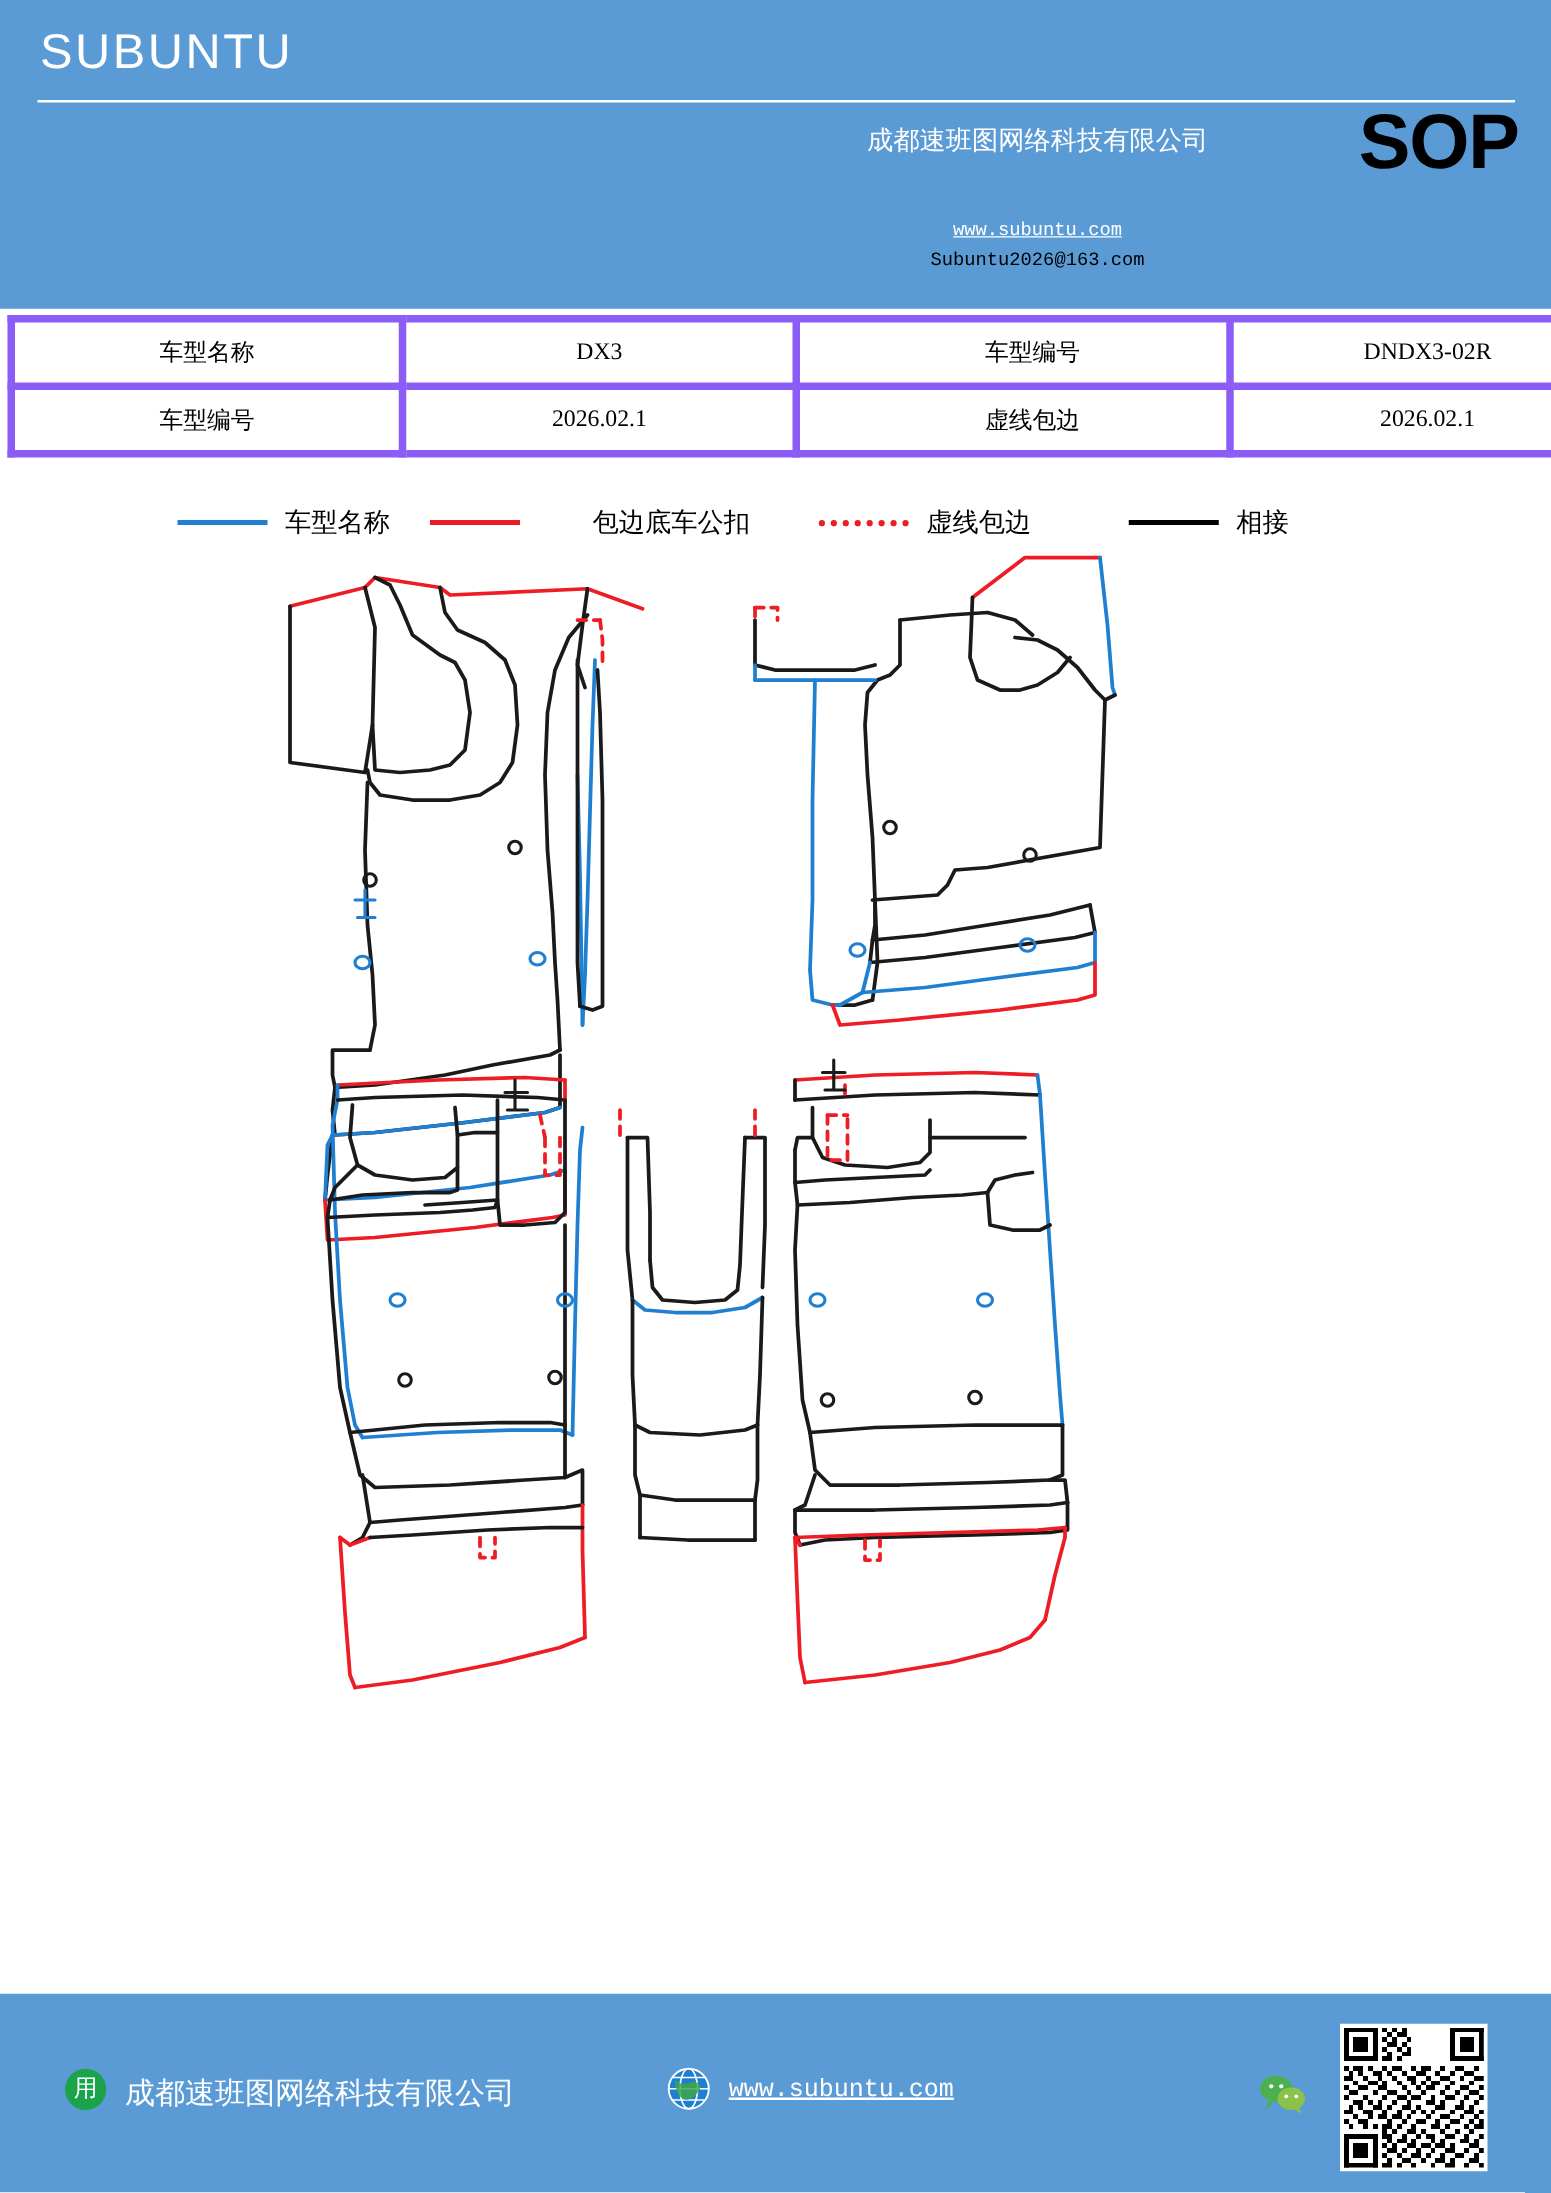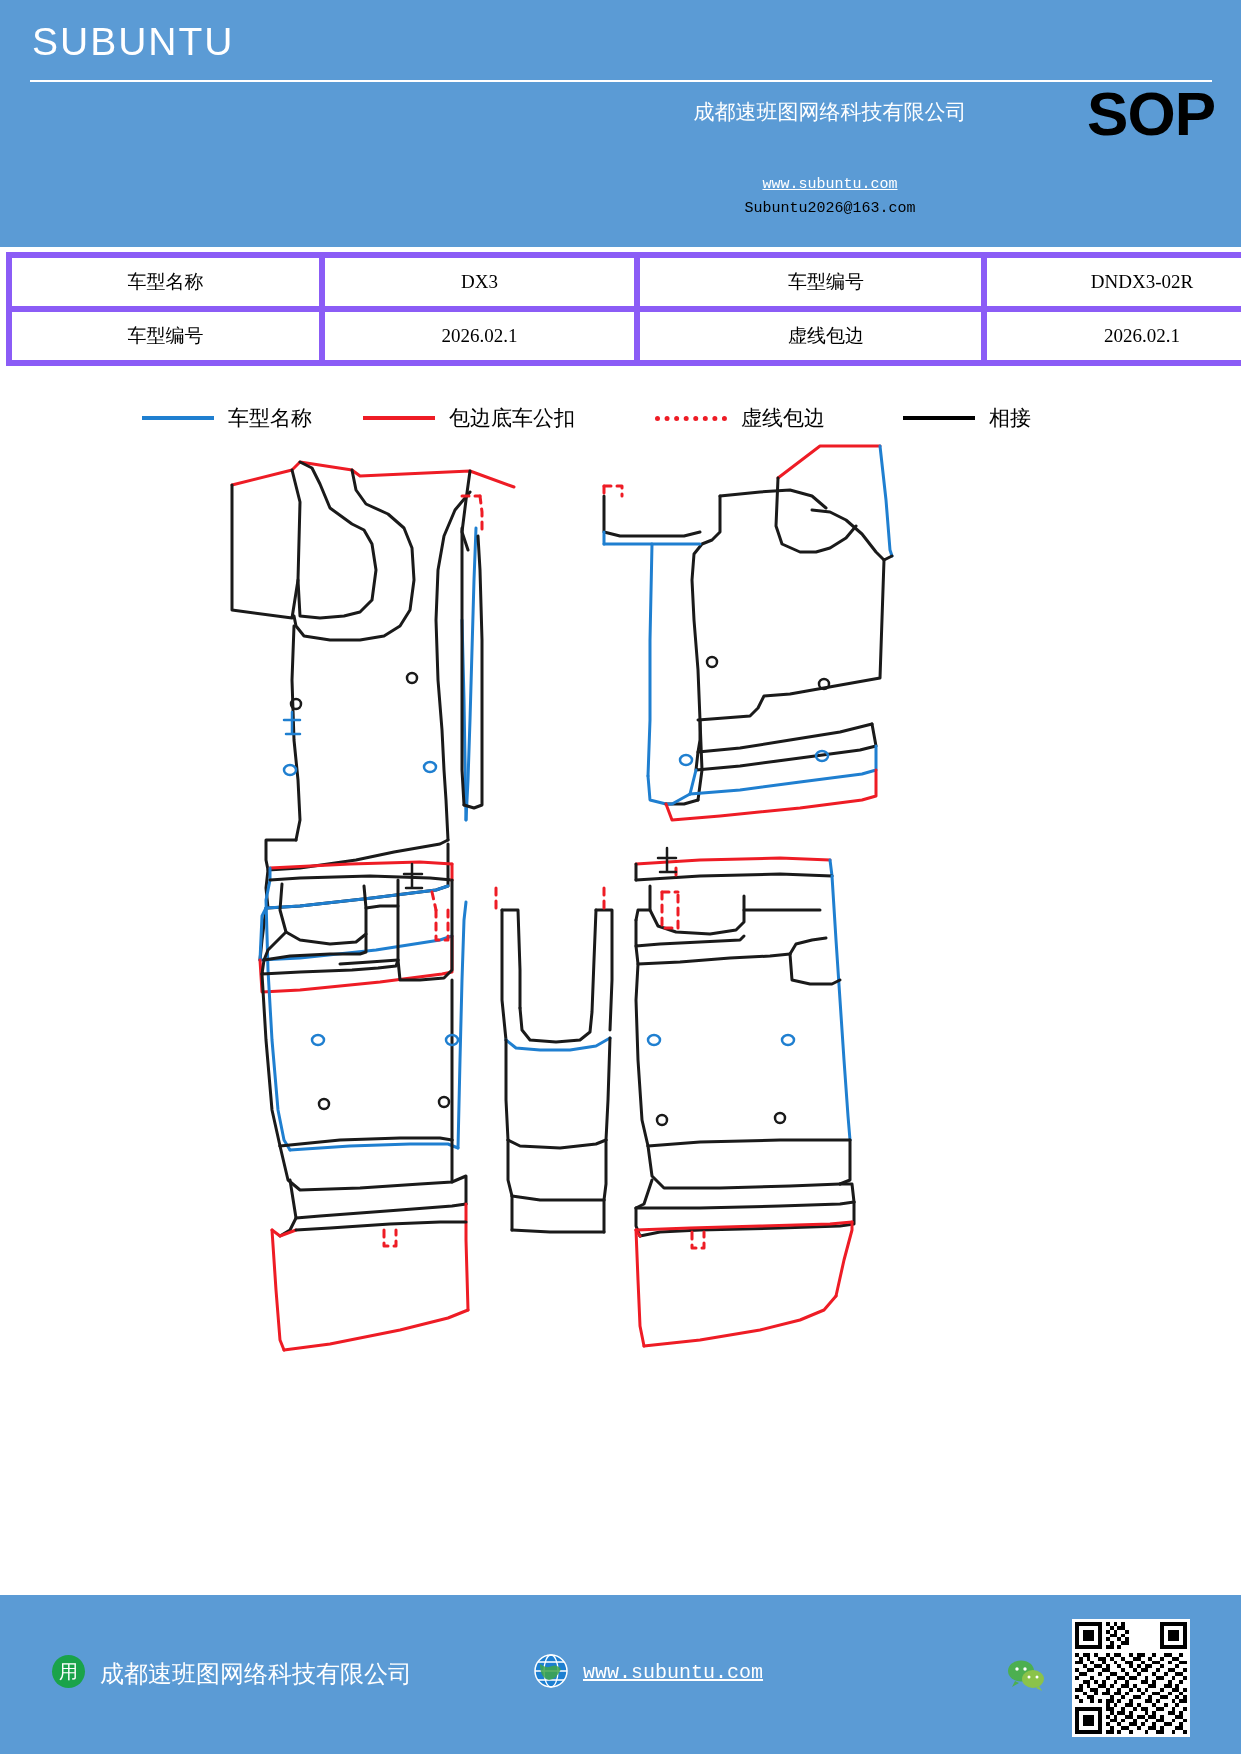--- a/index.html
+++ b/index.html
@@ -229,21 +229,21 @@
     <td class="c4 val">2026.02.1</td>
   </tr>
 </tbody>
   </table>
 
 <div class="legend">
   <div class="legend-item" style="left:142px;">
     <span class="lg-line blue"></span>
     <span class="lg-label">车型名称</span>
   </div>
-  <div class="legend-item" style="left:363px;">
+  <div class="legend-item" style="left:344px;gap:44px;">
     <span class="lg-line red"></span>
     <span class="lg-label">包边底车公扣</span>
   </div>
   <div class="legend-item" style="left:655px;">
     <span class="lg-line dot"></span>
     <span class="lg-label">虚线包边</span>
   </div>
   <div class="legend-item" style="left:903px;">
     <span class="lg-line black"></span>
     <span class="lg-label">相接</span>

